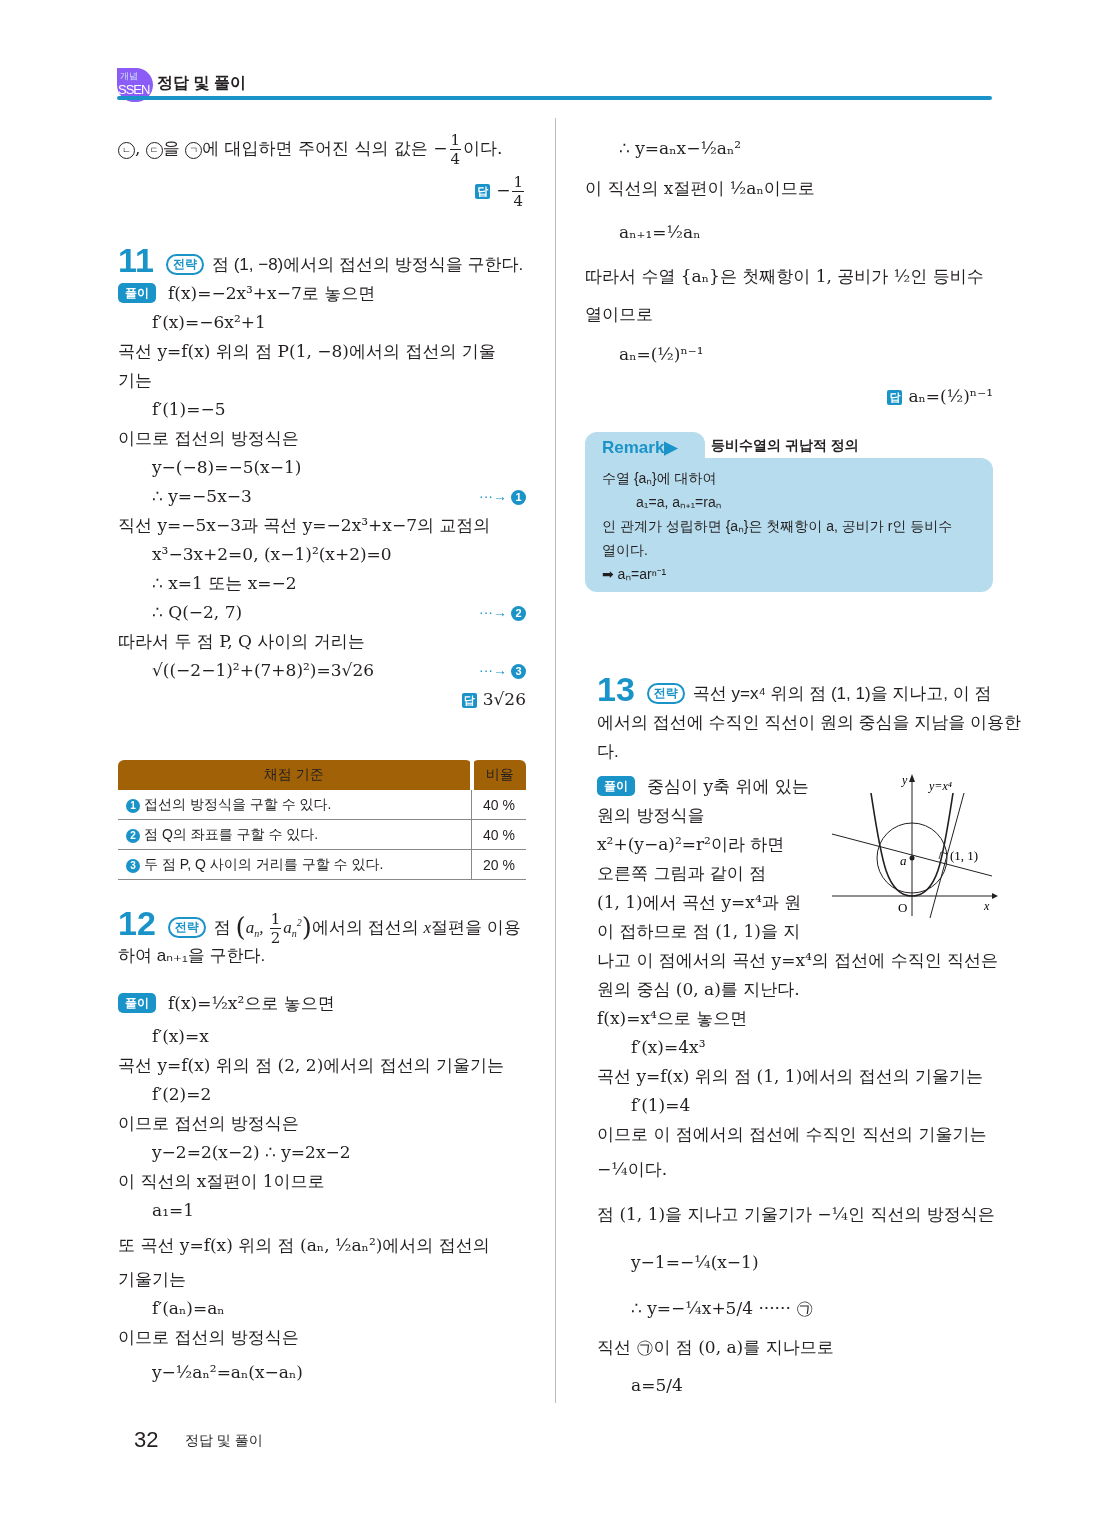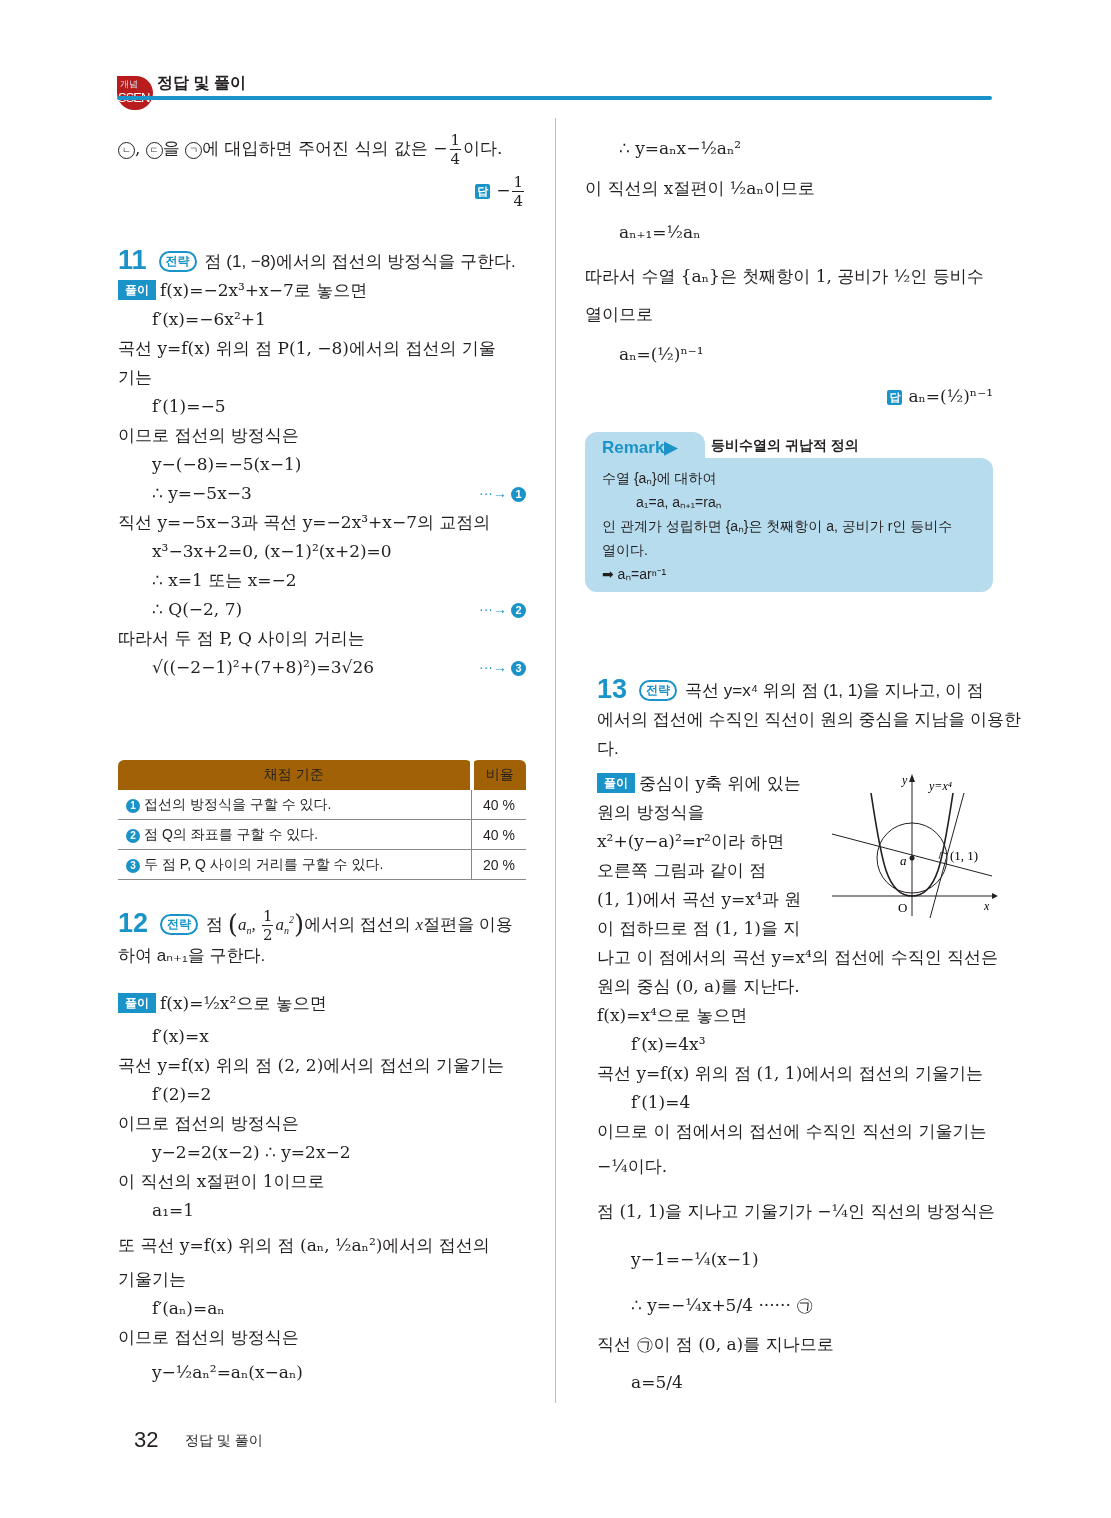--- a/index.html
+++ b/index.html
@@ -3,44 +3,44 @@
 <meta charset="utf-8">
 <style>
   html, body { margin:0; padding:0; background:#ffffff; }
   body { width:1111px; height:1518px; position:relative; overflow:hidden;
          font-family:"DejaVu Serif", serif; color:#231f20; }
   .sans { font-family:"Liberation Sans", "DejaVu Sans", sans-serif; }
   .math { font-family:"Liberation Serif", "DejaVu Serif", serif; font-style:italic; }
 
   
   .hdr { position:absolute; left:117px; top:60px; height:40px; width:875px; }
-  .logo { position:absolute; left:0; top:16px; width:36px; height:34px; border-radius:0 18px 18px 18px;
-          background:#b91c1c; color:#fff; font-family:"Liberation Sans", sans-serif; }
+  .logo { position:absolute; left:0; top:8px; width:36px; height:34px; border-radius:0 18px 18px 18px;
+          background:#8b5cf6; color:#fff; font-family:"Liberation Sans", sans-serif; }
   .logo .l1 { position:absolute; left:3px; top:2px; font-size:9px; color:#cfeaf7; }
   .logo .l2 { position:absolute; left:1px; top:14px; font-size:13px; letter-spacing:-1px; }
   .hdr-title { position:absolute; left:40px; top:13px; font-size:16px; font-weight:bold; color:#231f20;
                font-family:"Liberation Sans", sans-serif; }
   .hdr-rule { position:absolute; left:0; top:36px; width:875px; height:4px; background:#1a93c9; border-radius:2px; }
 
   .divider { position:absolute; left:555px; top:118px; width:1px; height:1285px; background:#bdbdbd; }
 
   .col { position:absolute; font-size:17px; line-height:29px; }
   .col-left { left:118px; top:128px; width:408px; }
   .col-right { left:585px; top:128px; width:408px; }
 
   .line { position:relative; white-space:nowrap; }
   .ind { padding-left:34px; }
   .right { text-align:right; }
 
-  .num { font-family:"Liberation Sans", sans-serif; font-weight:bold; color:#1a93c9; font-size:27px; margin-right:12px; vertical-align:-2px; }
+  .num { font-family:"Liberation Sans", sans-serif; font-weight:bold; color:#1a93c9; font-size:34px; margin-right:12px; vertical-align:-2px; }
   .strategy { display:inline-block; border:2px solid #1a93c9; color:#1a93c9; border-radius:12px;
               font-size:12px; font-weight:bold; padding:0 5px; line-height:17px; margin-right:8px;
               font-family:"Liberation Sans", sans-serif; vertical-align:2px; }
-  .sol { display:inline-block; background:#1a93c9; color:#fff; border-radius:0;
-         font-size:12px; font-weight:bold; padding:0 7px; line-height:20px; margin-right:4px;
+  .sol { display:inline-block; background:#1a93c9; color:#fff; border-radius:5px;
+         font-size:12px; font-weight:bold; padding:0 7px; line-height:20px; margin-right:12px;
          font-family:"Liberation Sans", sans-serif; vertical-align:2px; }
   .ans-badge { display:inline-block; background:#1a93c9; color:#fff; font-size:11px; font-weight:bold;
                width:15px; height:15px; line-height:15px; text-align:center; border-radius:2px; margin-right:6px;
                font-family:"Liberation Sans", sans-serif; vertical-align:1px; }
   .step { color:#1a93c9; font-family:"Liberation Sans", sans-serif; font-size:14px; position:absolute; right:0; }
   .step .dot { display:inline-block; width:15px; height:15px; border-radius:50%; background:#1a93c9; color:#fff;
                text-align:center; line-height:15px; font-size:11px; font-weight:bold; margin-left:4px; }
   .circ { display:inline-block; width:15px; height:15px; border:1px solid #231f20; border-radius:50%;
           font-size:9px; line-height:15px; text-align:center; vertical-align:1px; font-family:"DejaVu Sans", sans-serif; }
 
@@ -112,20 +112,21 @@
   <div class="line ind">f′(1)=−5</div>
   <div class="line">이므로 접선의 방정식은</div>
   <div class="line ind">y−(−8)=−5(x−1)</div>
   <div class="line ind"><span>∴ y=−5x−3</span><span class="step">···→<span class="dot">1</span></span></div>
   <div class="line">직선 y=−5x−3과 곡선 y=−2x³+x−7의 교점의</div>
   <div class="line ind">x³−3x+2=0,     (x−1)²(x+2)=0</div>
   <div class="line ind">∴ x=1 또는 x=−2</div>
   <div class="line ind"><span>∴ Q(−2, 7)</span><span class="step">···→<span class="dot">2</span></span></div>
   <div class="line">따라서 두 점 P, Q 사이의 거리는</div>
   <div class="line ind"><span>√((−2−1)²+(7+8)²)=3√26</span><span class="step">···→<span class="dot">3</span></span></div>
+  <div class="line right"><span class="ans-badge">답</span><span>3√26</span></div>
 </div>
 
 <table class="gtable">
   <tbody>
       <tr>
     <th class="c1">채점 기준</th>
     <th>비율</th>
   </tr>
   <tr>
     <td class="c1"><span class="dotn">1</span><span>접선의 방정식을 구할 수 있다.</span></td>

